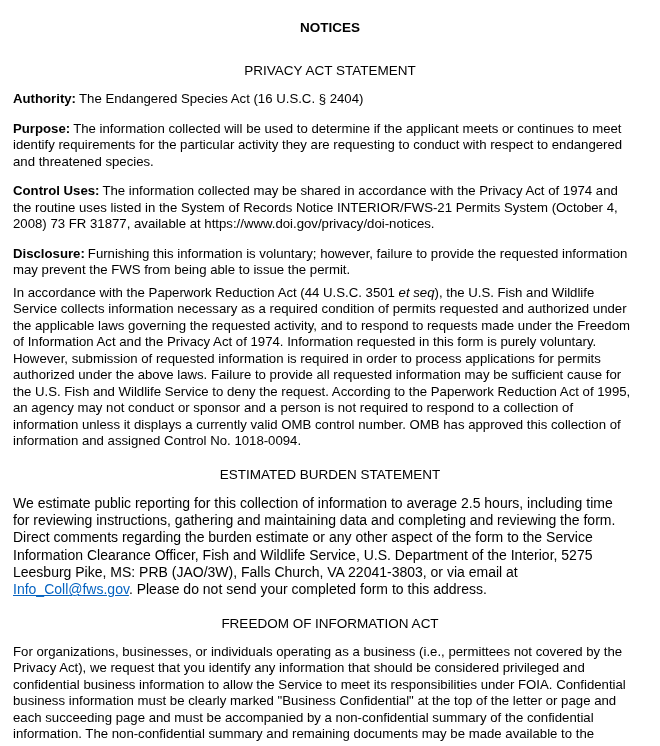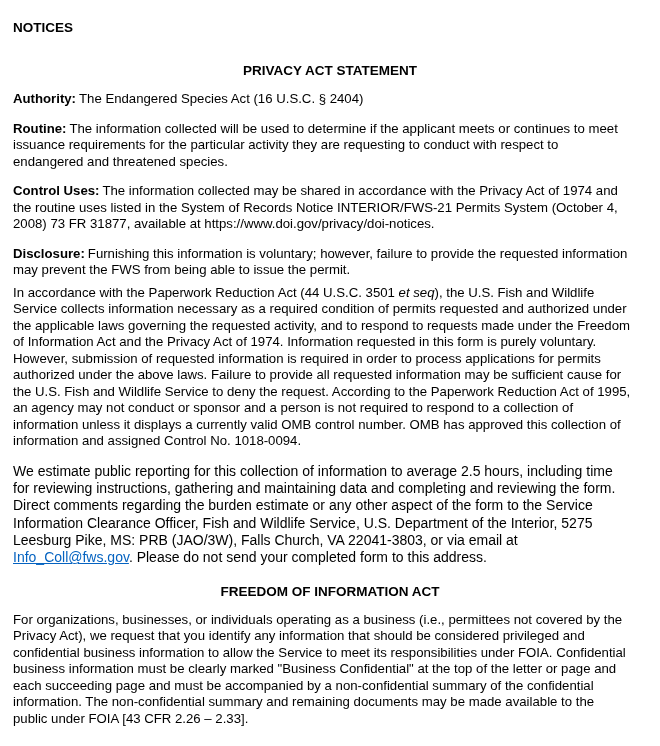--- a/index.html
+++ b/index.html
@@ -10,28 +10,28 @@
     font-family: "Liberation Sans", sans-serif;
   }
   .page {
     width: 660px;
     min-height: 746px;
     box-sizing: border-box;
     padding: 12px 13px 10px 13px;
     background: #ffffff;
   }
   .doc-title {
-    text-align: left;
+    text-align: center;
     font-weight: bold;
     font-size: 13.5px;
     margin: 8px 0 0 0;
   }
   .section-heading {
     text-align: center;
-    font-weight: bold;
+    font-weight: normal;
     font-size: 13.5px;
     margin: 17px 0 13px 0;
   }
   .section-heading.tight-top { margin-top: 8px; }
   p.body-para {
     font-size: 13.2px;
     line-height: 1.25;
     margin: 0 16px 13px 0;
     text-align: left;
   }
@@ -54,29 +54,30 @@
 <body>
 
 <div class="page">
 
   <h1 class="doc-title">NOTICES</h1>
 
   <h2 class="section-heading" style="margin-top:28px;">PRIVACY ACT STATEMENT</h2>
 
   <p class="body-para"><b class="para-label">Authority:</b><span>The Endangered Species Act (16 U.S.C. § 2404)</span></p>
 
-  <p class="body-para"><b class="para-label">Routine:</b><span>The information collected will be used to determine if the applicant meets or continues to meet issuance requirements for the particular activity they are requesting to conduct with respect to endangered and threatened species.</span></p>
+  <p class="body-para"><b class="para-label">Purpose:</b><span>The information collected will be used to determine if the applicant meets or continues to meet identify requirements for the particular activity they are requesting to conduct with respect to endangered and threatened species.</span></p>
 
   <p class="body-para"><b class="para-label">Control Uses:</b><span>The information collected may be shared in accordance with the Privacy Act of 1974 and the routine uses listed in the System of Records Notice INTERIOR/FWS-21 Permits System (October 4, 2008) 73 FR 31877, available at https://www.doi.gov/privacy/doi-notices.</span></p>
 
   <p class="body-para" style="margin-bottom:6px;"><b class="para-label">Disclosure:</b><span>Furnishing this information is voluntary; however, failure to provide the requested information may prevent the FWS from being able to issue the permit.</span></p>
 
 
   <p class="body-para"><span>In accordance with the Paperwork Reduction Act (44 U.S.C. 3501 </span><em class="latin">et seq</em><span>), the U.S. Fish and Wildlife Service collects information necessary as a required condition of permits requested and authorized under the applicable laws governing the requested activity, and to respond to requests made under the Freedom of Information Act and the Privacy Act of 1974.  Information requested in this form is purely voluntary.  However, submission of requested information is required in order to process applications for permits authorized under the above laws.  Failure to provide all requested information may be sufficient cause for the U.S. Fish and Wildlife Service to deny the request.  According to the Paperwork Reduction Act of 1995, an agency may not conduct or sponsor and a person is not required to respond to a collection of information unless it displays a currently valid OMB control number.  OMB has approved this collection of information and assigned Control No. 1018-0094.</span></p>
 
+  <h2 class="section-heading">ESTIMATED BURDEN STATEMENT</h2>
 
   <p class="body-para small-para"><span>We estimate public reporting for this collection of information to average 2.5 hours, including time for reviewing instructions, gathering and maintaining data and completing and reviewing the form.  Direct comments regarding the burden estimate or any other aspect of the form to the Service Information Clearance Officer, Fish and Wildlife Service, U.S. Department of the Interior, 5275 Leesburg Pike, MS: PRB (JAO/3W), Falls Church, VA 22041-3803, or via email at </span><a class="email-link">Info_Coll@fws.gov</a><span>.  Please do not send your completed form to this address.</span></p>
 
   <h2 class="section-heading">FREEDOM OF INFORMATION ACT</h2>
 
   <p class="body-para"><span>For organizations, businesses, or individuals operating as a business (i.e., permittees not covered by the Privacy Act), we request that you identify any information that should be considered privileged and confidential business information to allow the Service to meet its responsibilities under FOIA. Confidential business information must be clearly marked "Business Confidential" at the top of the letter or page and each succeeding page and must be accompanied by a non-confidential summary of the confidential information. The non-confidential summary and remaining documents may be made available to the public under FOIA [43 CFR 2.26 – 2.33].</span></p>
 
 </div>
 
 </body></html>

